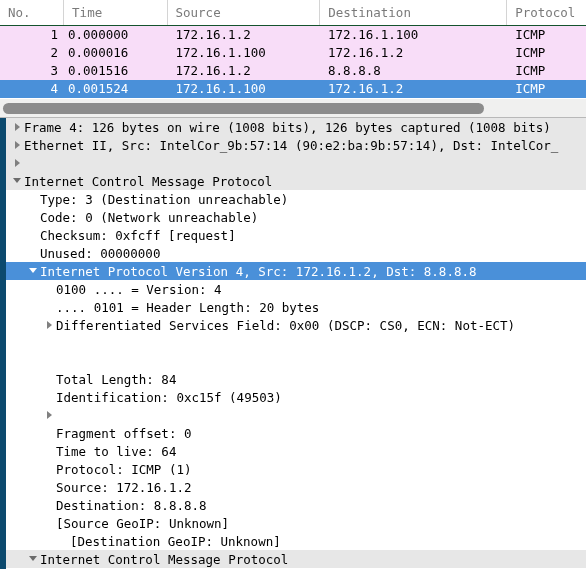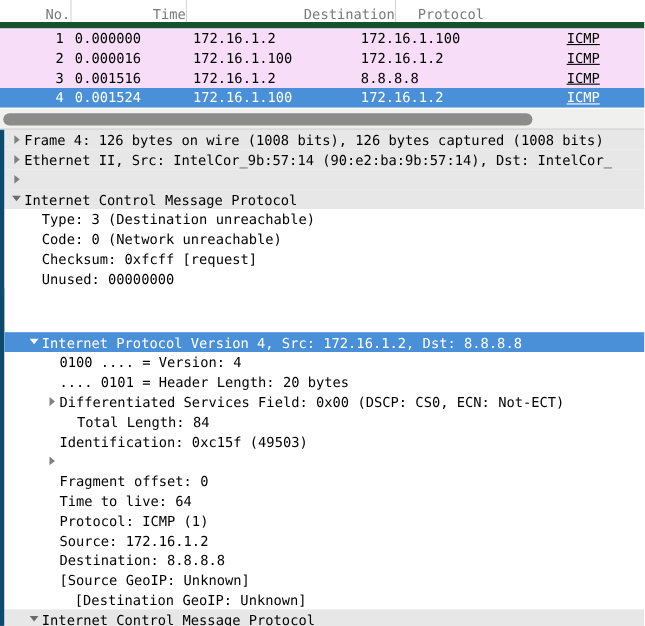--- a/index.html
+++ b/index.html
@@ -29,24 +29,23 @@
   .packet-list {
     flex: 0 0 auto;
     position: relative;
     background: #ffffff;
     overflow: hidden;
   }
   .plist-header {
     display: flex;
     height: 26px;
     background: #ffffff;
-    border-bottom: 6px solid #14532d;
-    box-sizing: border-box;
-    overflow: hidden;
-    text-align: right;
+    border-bottom: 1px solid #14532d;
+    box-sizing: border-box;
+    overflow: hidden;
   }
   .plist-header .hcell {
     box-sizing: border-box;
     padding: 5px 0 0 8px;
     color: #7a7a7a;
     font-size: 12.5px;
     font-family: "DejaVu Sans Mono", "Liberation Mono", monospace;
     border-right: 1px solid #d4d4d4;
     white-space: nowrap;
     overflow: hidden;
@@ -77,21 +76,21 @@
   .prow .cell {
     box-sizing: border-box;
     overflow: hidden;
     white-space: nowrap;
     height: 18px;
   }
   .cell.c-no    { width: 65px; text-align: right; padding-right: 6px; }
   .cell.c-time  { width: 105px; padding-left: 4px; }
   .cell.c-src   { width: 155px; padding-left: 8px; }
   .cell.c-dst   { width: 190px; padding-left: 8px; }
-  .cell.c-proto { width: 80px; padding-left: 8px; text-decoration: underline; }
+  .cell.c-proto { width: 80px; padding-left: 8px; }
 
   
   .hscroll-area {
     height: 20px;
     background: #f0f0ef;
     border-top: 1px solid #ffffff;
     border-bottom: 1px solid #b8b8b8;
     position: relative;
     box-sizing: border-box;
   }
@@ -112,21 +111,21 @@
     background: #8c8c8c;
     border-radius: 6px;
   }
 
   
   .detail-pane {
     flex: 1 1 auto;
     position: relative;
     background: #ffffff;
     overflow: hidden;
-    border-left: 4px solid #0c4a6e;
+    border-left: 6px solid #0c4a6e;
     box-sizing: border-box;
   }
   .drow {
     height: 18px;
     line-height: 18px;
     white-space: nowrap;
     overflow: hidden;
     position: relative;
     font-size: 12.5px;
     font-family: "DejaVu Sans Mono", "Liberation Mono", monospace;
@@ -169,20 +168,21 @@
 </head>
 <body>
 
 <div id="app">
 
   <div class="packet-list">
 
     <div class="plist-header">
       <div class="hcell c-no">No.</div>
       <div class="hcell c-time">Time</div>
+      <div class="hcell c-src">Source</div>
       <div class="hcell c-dst">Destination</div>
       <div class="hcell c-proto">Protocol</div>
     </div>
 
     <div class="plist-rows">
 
       <div class="prow odd">
         <div class="cell c-no">1</div>
         <div class="cell c-time">0.000000</div>
         <div class="cell c-src">172.16.1.2</div>
@@ -226,25 +226,25 @@
 
   <div class="detail-pane" id="detail-pane">
       <div class="drow toplevel" style="padding-left: 4px;"><span class="twrap"><span class="tri right"></span></span><span class="dlabel">Frame 4: 126 bytes on wire (1008 bits), 126 bytes captured (1008 bits)</span></div>
       <div class="drow toplevel" style="padding-left: 4px;"><span class="twrap"><span class="tri right"></span></span><span class="dlabel">Ethernet II, Src: IntelCor_9b:57:14 (90:e2:ba:9b:57:14), Dst: IntelCor_</span></div>
       <div class="drow toplevel" style="padding-left: 4px;"><span class="twrap"><span class="tri right"></span></span></div>
       <div class="drow toplevel" style="padding-left: 4px;"><span class="twrap"><span class="tri down"></span></span><span class="dlabel">Internet Control Message Protocol</span></div>
       <div class="drow plain" style="padding-left: 20px;"><span class="twrap"></span><span class="dlabel">Type: 3 (Destination unreachable)</span></div>
       <div class="drow plain" style="padding-left: 20px;"><span class="twrap"></span><span class="dlabel">Code: 0 (Network unreachable)</span></div>
       <div class="drow plain" style="padding-left: 20px;"><span class="twrap"></span><span class="dlabel">Checksum: 0xfcff [request]</span></div>
       <div class="drow plain" style="padding-left: 20px;"><span class="twrap"></span><span class="dlabel">Unused: 00000000</span></div>
-      <div class="drow selected" style="padding-left: 20px; margin-top: 40px;"><span class="twrap"><span class="tri down"></span></span><span class="dlabel">Internet Protocol Version 4, Src: 172.16.1.2, Dst: 8.8.8.8</span></div>
+      <div class="drow selected" style="padding-left: 20px;"><span class="twrap"><span class="tri down"></span></span><span class="dlabel">Internet Protocol Version 4, Src: 172.16.1.2, Dst: 8.8.8.8</span></div>
       <div class="drow plain" style="padding-left: 36px;"><span class="twrap"></span><span class="dlabel">0100 .... = Version: 4</span></div>
       <div class="drow plain" style="padding-left: 36px;"><span class="twrap"></span><span class="dlabel">.... 0101 = Header Length: 20 bytes</span></div>
       <div class="drow plain" style="padding-left: 36px;"><span class="twrap"><span class="tri right"></span></span><span class="dlabel">Differentiated Services Field: 0x00 (DSCP: CS0, ECN: Not-ECT)</span></div>
-      <div class="drow plain" style="padding-left: 52px;"><span class="twrap"></span><span class="dlabel">Total Length: 84</span></div>
+      <div class="drow plain" style="padding-left: 36px; margin-top: 36px;"><span class="twrap"></span><span class="dlabel">Total Length: 84</span></div>
       <div class="drow plain" style="padding-left: 36px;"><span class="twrap"></span><span class="dlabel">Identification: 0xc15f (49503)</span></div>
       <div class="drow plain" style="padding-left: 36px;"><span class="twrap"><span class="tri right"></span></span></div>
       <div class="drow plain" style="padding-left: 36px;"><span class="twrap"></span><span class="dlabel">Fragment offset: 0</span></div>
       <div class="drow plain" style="padding-left: 36px;"><span class="twrap"></span><span class="dlabel">Time to live: 64</span></div>
       <div class="drow plain" style="padding-left: 36px;"><span class="twrap"></span><span class="dlabel">Protocol: ICMP (1)</span></div>
       <div class="drow plain" style="padding-left: 36px;"><span class="twrap"></span><span class="dlabel">Source: 172.16.1.2</span></div>
       <div class="drow plain" style="padding-left: 36px;"><span class="twrap"></span><span class="dlabel">Destination: 8.8.8.8</span></div>
       <div class="drow plain" style="padding-left: 36px;"><span class="twrap"></span><span class="dlabel">[Source GeoIP: Unknown]</span></div>
       <div class="drow plain" style="padding-left: 50px;"><span class="twrap"></span><span class="dlabel">[Destination GeoIP: Unknown]</span></div>
       <div class="drow toplevel" style="padding-left: 20px;"><span class="twrap"><span class="tri down"></span></span><span class="dlabel">Internet Control Message Protocol</span></div>

